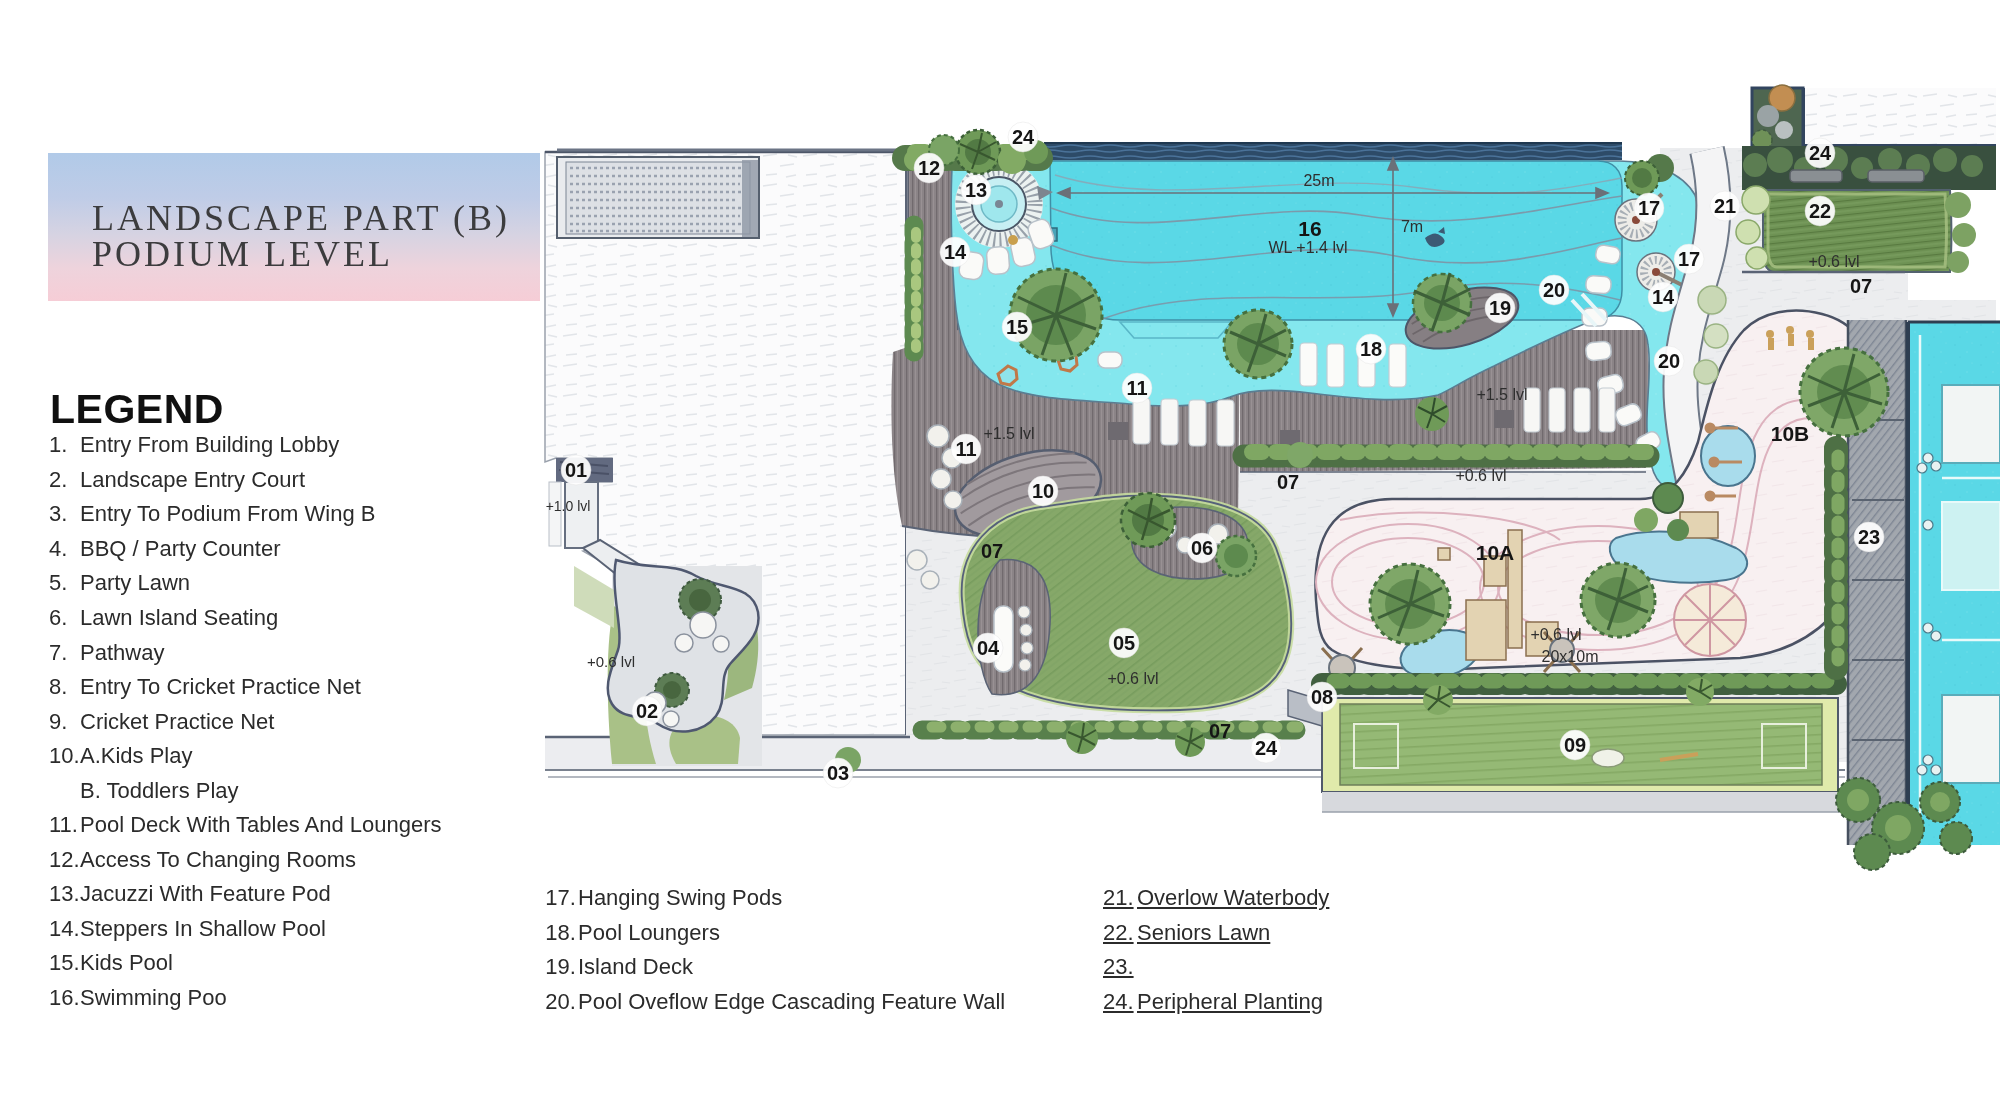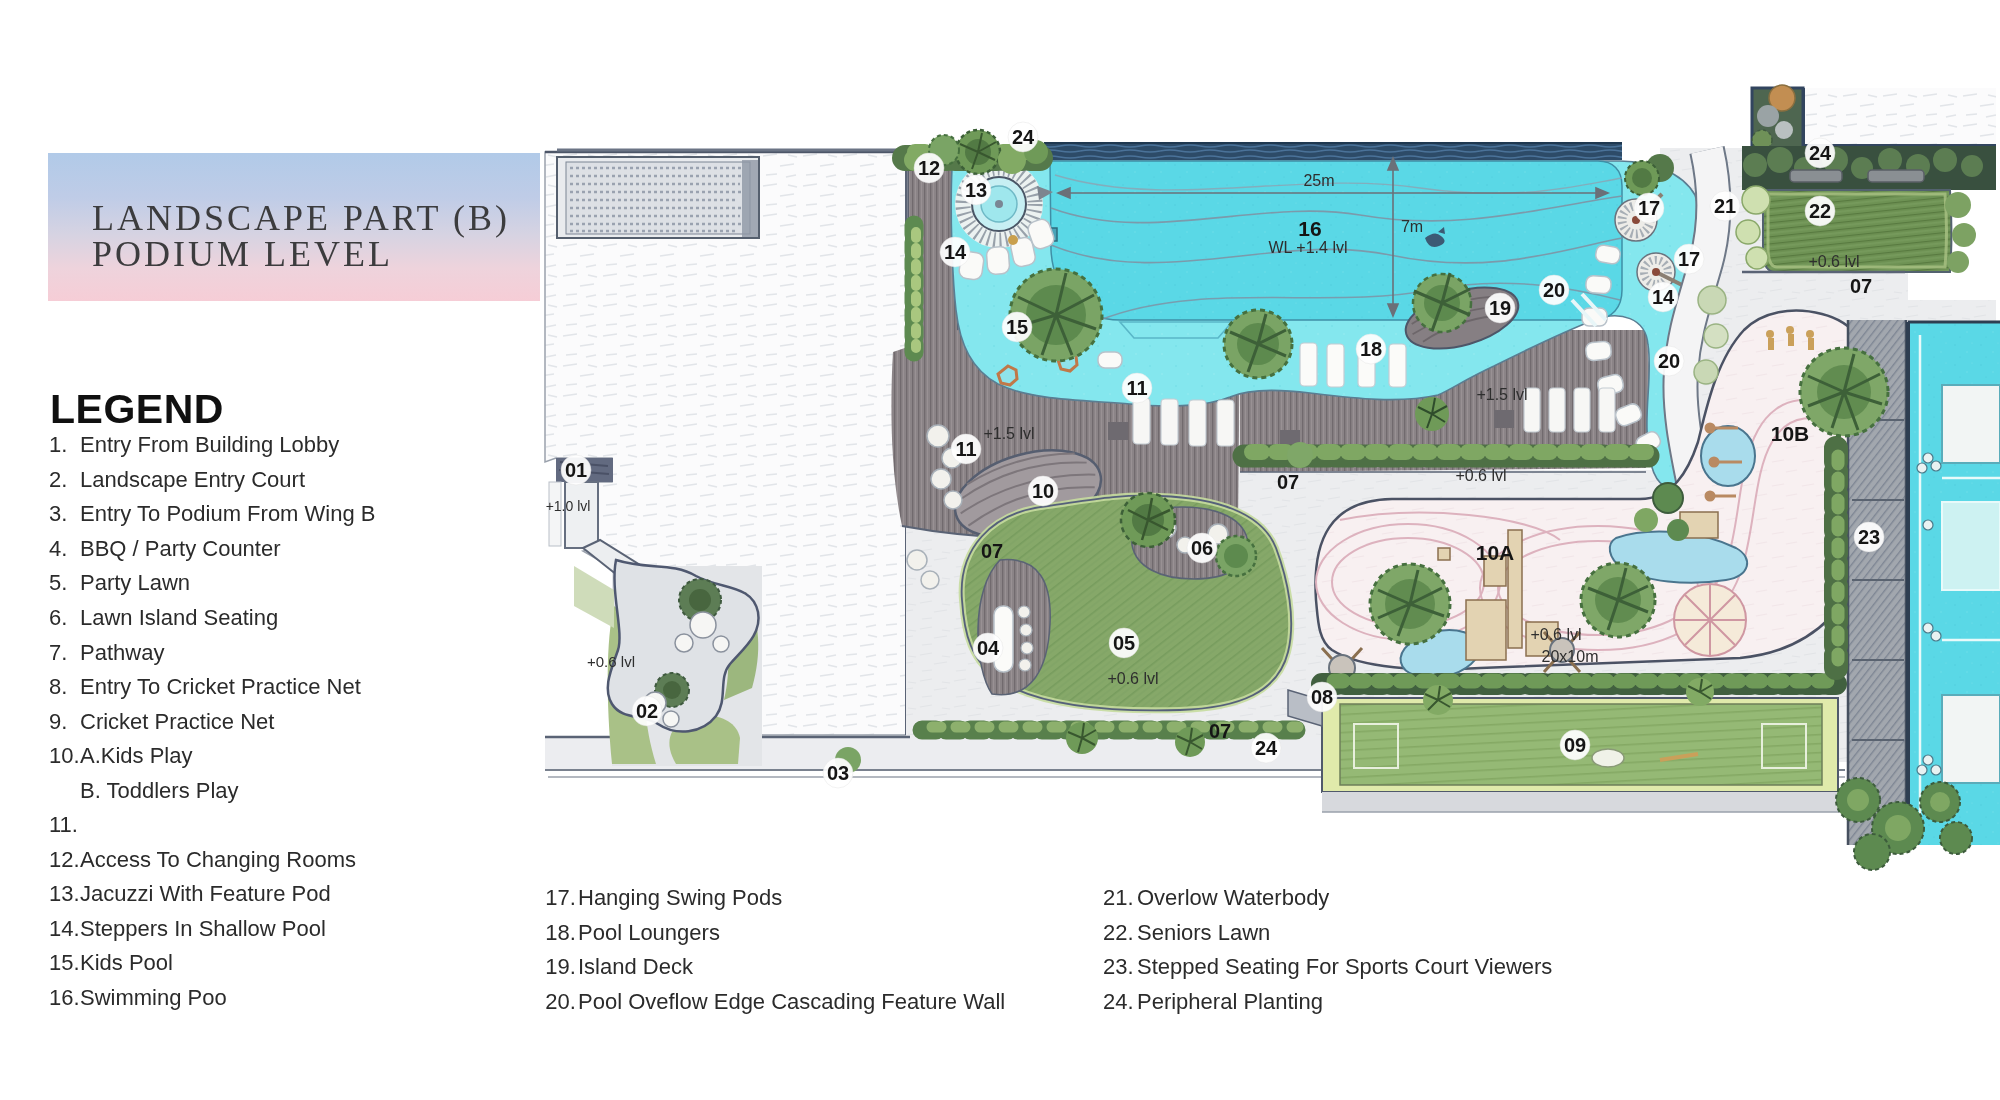--- a/index.html
+++ b/index.html
@@ -8,21 +8,21 @@
     background:linear-gradient(180deg,#b1cae8 0%,#bfcce7 30%,#d6d3e2 55%,#eed3dc 78%,#f6cdd6 100%);}
   .title{position:absolute;left:92px;top:200px;font-family:"Liberation Serif",serif;
     font-size:36px;line-height:36px;color:#3c3c3e;letter-spacing:3px;font-weight:500;}
   .legendH{position:absolute;left:50px;top:386px;font-size:41px;font-weight:bold;color:#101010;letter-spacing:0.5px;}
   .ll{position:absolute;font-size:22px;color:#2b2b2b;}
   .ll .row{height:34.55px;display:flex;align-items:center;}
   .ll .n{width:31px;flex:0 0 31px;}
   .l1{left:49px;top:428px;}
   .l2{left:543px;top:881px;text-align:center;}
   .l2 .n{width:35px;flex:0 0 35px;}
-  .l3{left:1103px;top:881px;}
+  .l3{left:1103px;top:881px;text-decoration:underline;}
   .l3 .n{width:34px;flex:0 0 34px;}
   svg{position:absolute;left:0;top:0;}
 </style>
 </head>
 <body>
 <div class="banner"></div>
 <div class="title">LANDSCAPE PART (B)<br>PODIUM LEVEL</div>
 <div class="legendH">LEGEND</div>
 <div class="ll l1">
 <div class="row">
@@ -64,20 +64,21 @@
 <div class="row">
       <span class="n">10.</span>
       <span>A.Kids Play</span>
     </div>
 <div class="row">
       <span class="n"></span>
       <span>B. Toddlers Play</span>
     </div>
 <div class="row">
       <span class="n">11.</span>
+      <span>Pool Deck With Tables And Loungers</span>
     </div>
 <div class="row">
       <span class="n">12.</span>
       <span>Access To Changing Rooms</span>
     </div>
 <div class="row">
       <span class="n">13.</span>
       <span>Jacuzzi With Feature Pod</span>
     </div>
 <div class="row">
@@ -115,21 +116,20 @@
 <div class="row">
       <span class="n">21.</span>
       <span>Overlow Waterbody</span>
     </div>
 <div class="row">
       <span class="n">22.</span>
       <span>Seniors Lawn</span>
     </div>
 <div class="row">
       <span class="n">23.</span>
-      <span>Stepped Seating For Sports Court Viewers</span>
     </div>
 <div class="row">
       <span class="n">24.</span>
       <span>Peripheral Planting</span>
     </div>
 </div>
 <svg width="2000" height="1100" viewBox="0 0 2000 1100">
 <defs>
 <pattern id="wood" width="6" height="60" patternUnits="userSpaceOnUse">
   <rect width="6" height="60" fill="#8b8487"></rect>

